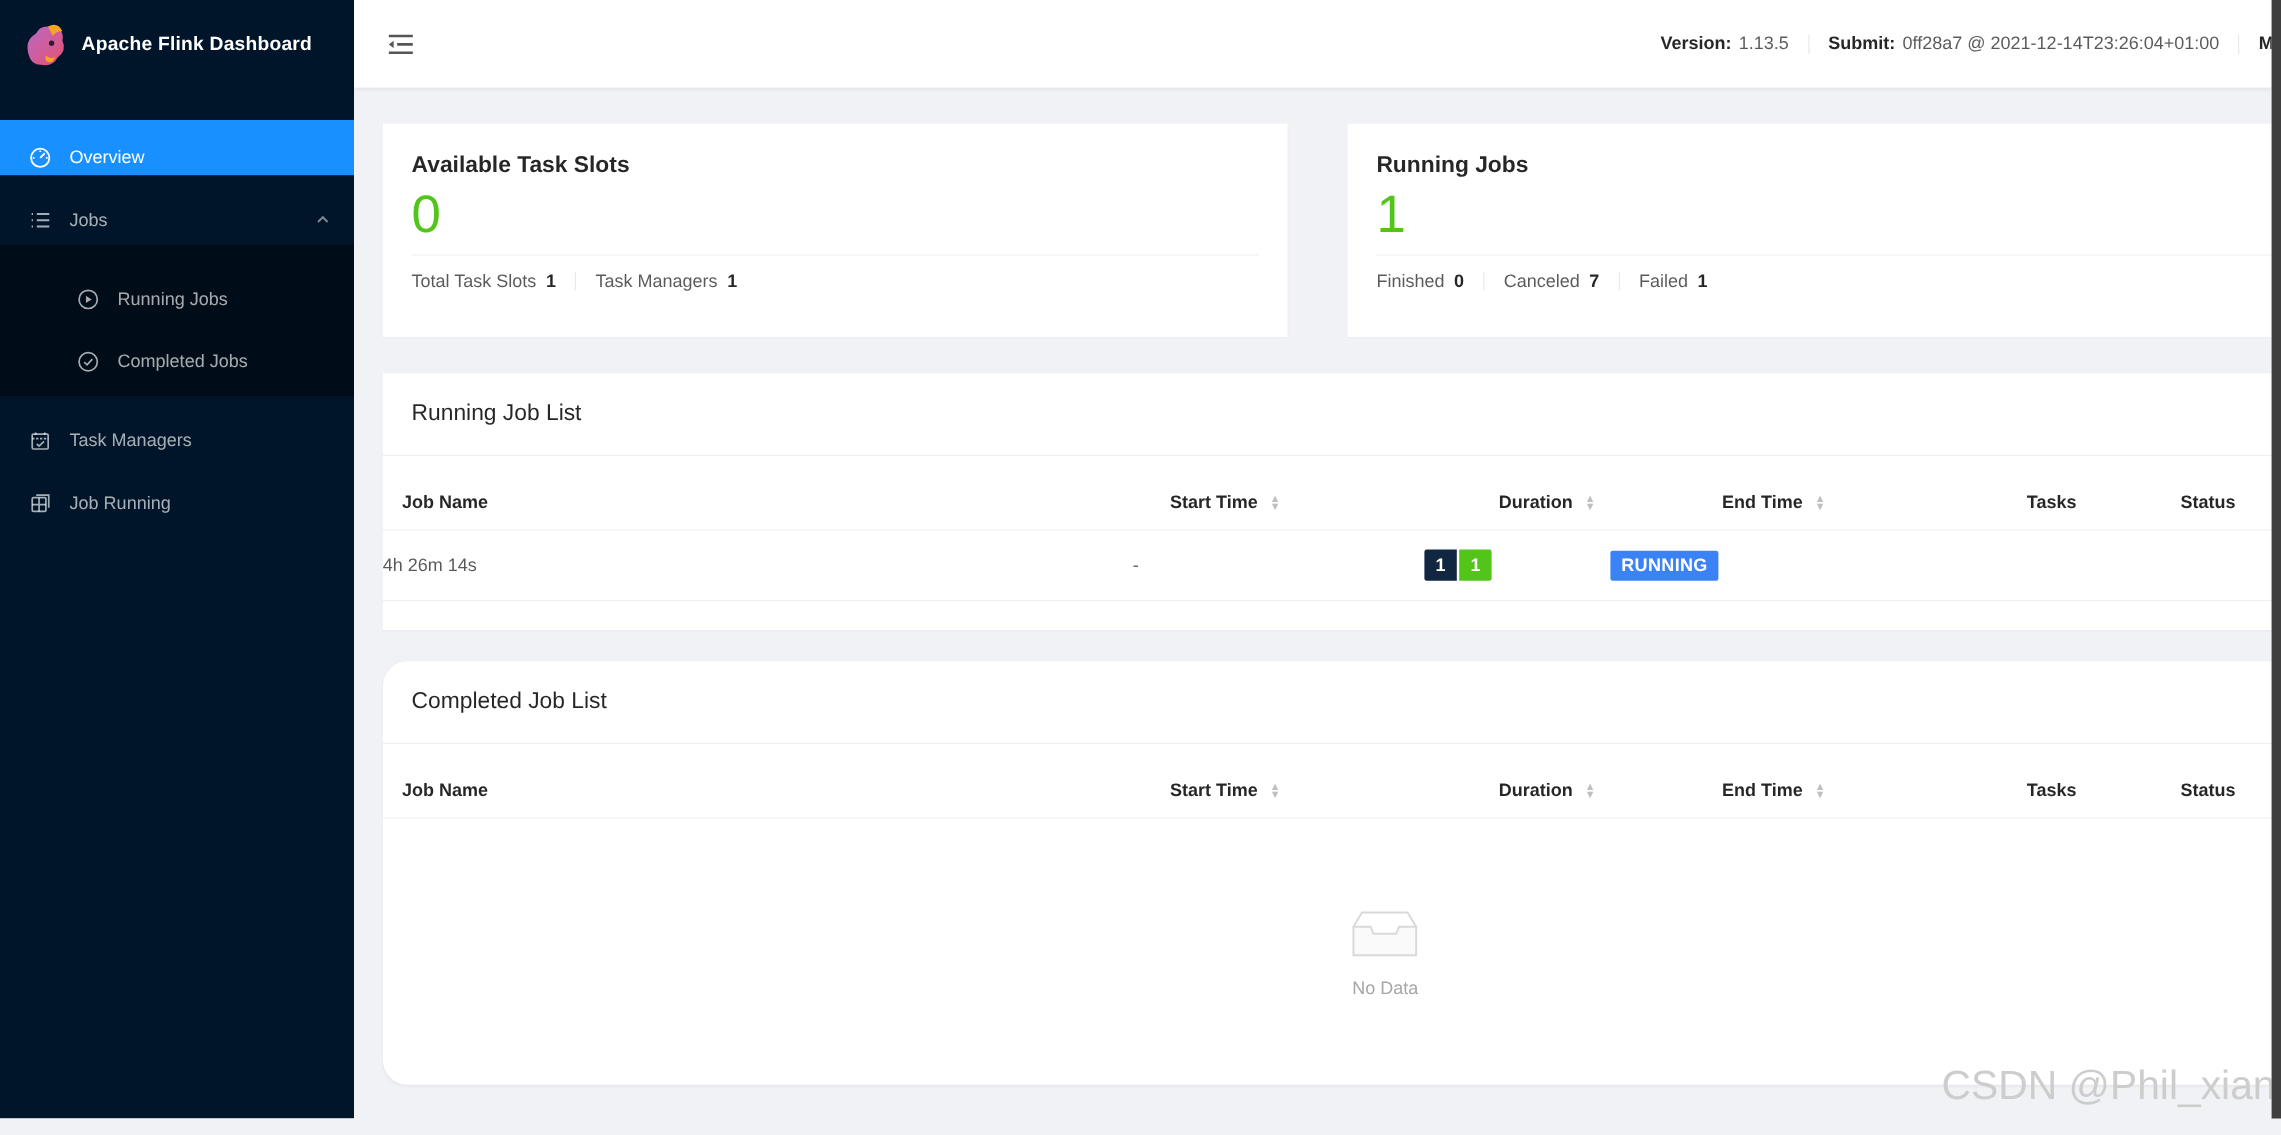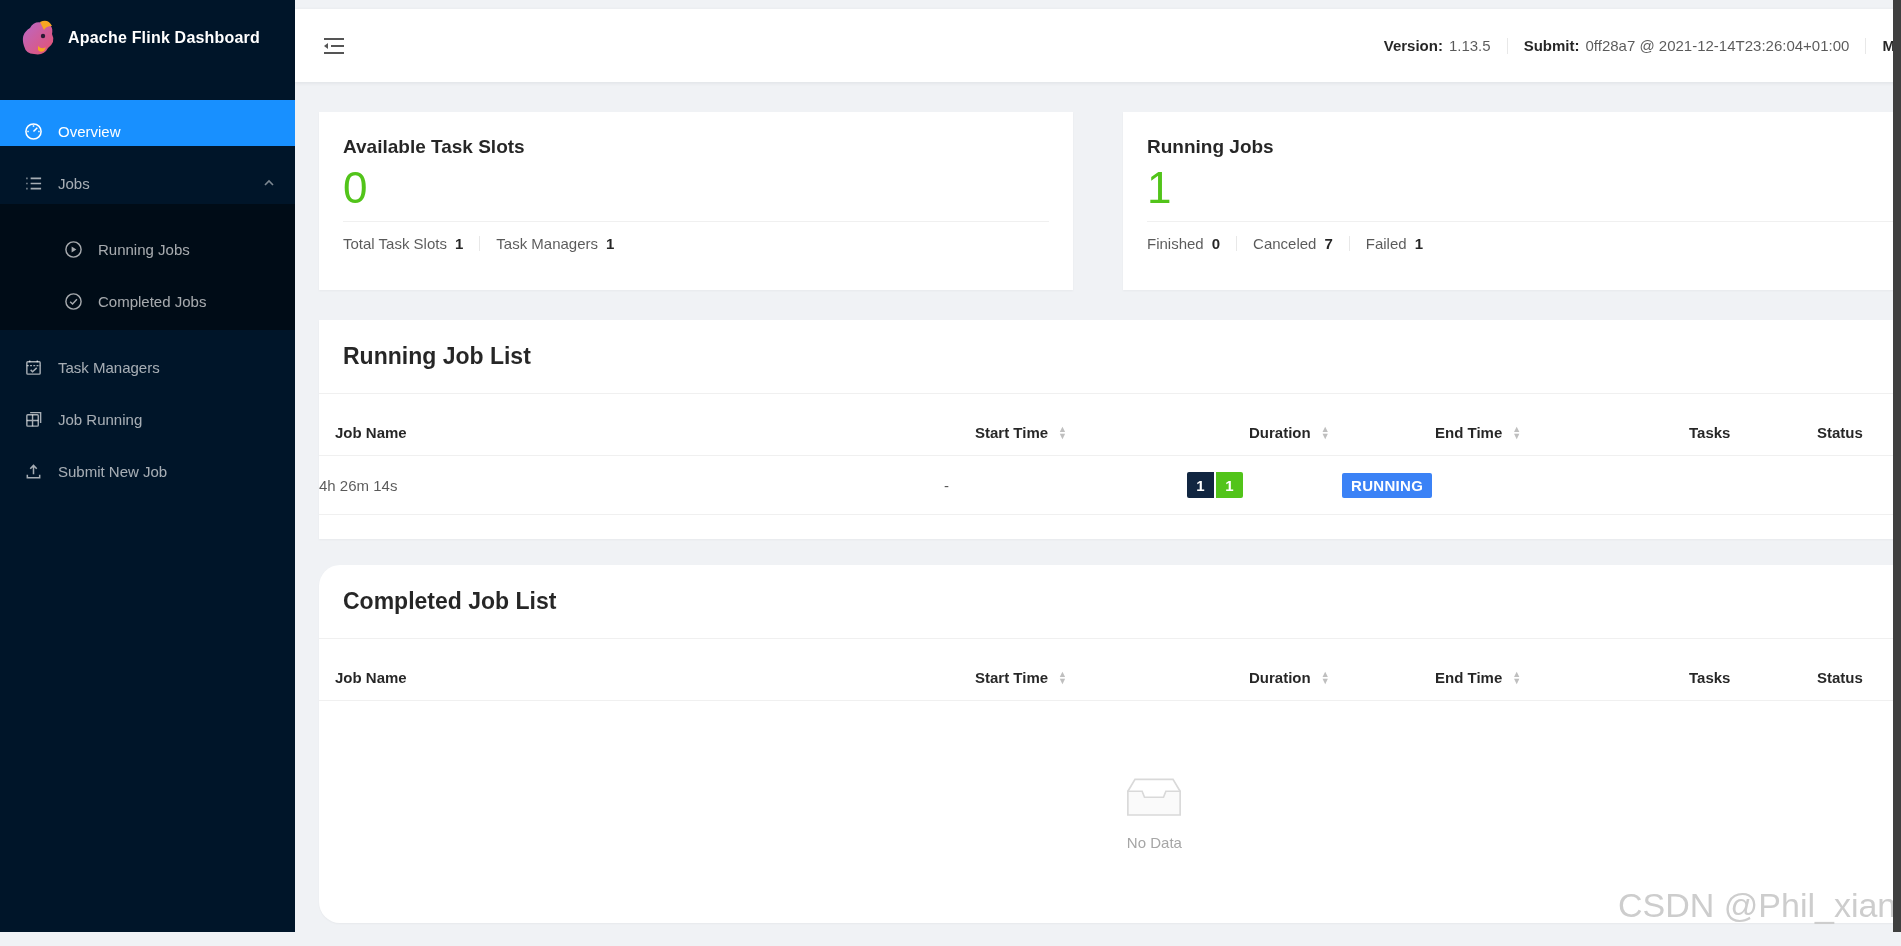--- a/index.html
+++ b/index.html
@@ -1,18 +1,18 @@
 <!DOCTYPE html>
 <html><head>
 <meta charset="utf-8">
 <style>
   * { margin:0; padding:0; box-sizing:border-box; }
   html,body { width:1901px; height:946px; overflow:hidden; }
   body { font-family:"Liberation Sans","DejaVu Sans",sans-serif; background:#f0f2f5; }
-  .app { position:relative; width:1901px; height:932px; display:flex; overflow:hidden;align-items:center; }
+  .app { position:relative; width:1901px; height:932px; display:flex; overflow:hidden; }
 
   
   .sidebar { width:295px; min-width:295px; background:#001529; height:100%; color:rgba(255,255,255,.65); }
   .logo-row { height:76px; display:flex; align-items:center; padding-left:14px; }
   .logo-svg { width:44px; height:44px; }
   .app-title { color:#fff; font-weight:bold; font-size:16px; margin-left:10px; letter-spacing:.2px; }
   .menu { margin-top:24px; }
   .menu-item { height:46px; display:flex; align-items:center; padding:16px 20px 0 24px; gap:15px;
                font-size:15px; cursor:pointer; margin:6px 0; }
   .menu-item.selected { background:#1890ff; color:#fff; margin:0; }
@@ -46,21 +46,21 @@
                 font-family:"Liberation Sans",sans-serif; font-weight:400; }
   .stat-div { border-top:1px solid #f0f0f0; margin-top:9px; }
   .stat-footer { display:flex; align-items:center; font-size:15px; color:rgba(0,0,0,.65); margin-top:13px; }
   .stat-footer b { color:rgba(0,0,0,.85); margin-left:8px; }
   .stat-footer .sep { width:1px; height:15px; background:#e8e8e8; margin:0 16px; }
 
   
   .list-card { background:#fff; margin-top:30px; box-shadow:0 1px 2px rgba(0,0,0,.04); }
   .list-card + .list-card { margin-top:26px;border-radius:21px; }
   .card-head { padding:23px 24px; }
-  .card-title { font-size:23px; font-weight:bold; color:rgba(0,0,0,.85); }
+  .card-title { font-size:19px; font-weight:normal; color:rgba(0,0,0,.85); }
   .card-div { border-top:1px solid #f0f0f0; }
 
   .tbl { width:100%; margin-top:18px; }
   .trow { display:grid; grid-template-columns:625px 243px 155px 223px 97px 1fr; align-items:center; }
   .thead { border-bottom:1px solid #f0f0f0;gap:31px; }
   .thead .tcell { font-size:15px; font-weight:bold; color:rgba(0,0,0,.85); padding:12px 0 14px 0; display:flex; align-items:center; }
   .tcell:first-child { padding-left:16px; }
   .tdata .tcell { font-size:15px; color:rgba(0,0,0,.65); padding:16px 0; }
   .tdata { border-bottom:1px solid #f0f0f0; }
   .sorter { display:inline-flex; flex-direction:column; margin-left:10px; line-height:0; cursor:pointer; }
@@ -158,27 +158,20 @@
 
       <div class="menu-item">
         <svg class="mi" viewBox="0 0 20 20" fill="none" stroke="currentColor" stroke-width="1.5">
           <rect x="3" y="5" width="12" height="12" rx="1"></rect>
             <path d="M3 11 h12 M9 5 v12"></path>
           <path d="M6.5 2.8 h11 v11"></path>
         </svg>
         <span class="grow">Job Running</span>
       </div>
 
-      <div class="menu-item">
-        <svg class="mi" viewBox="0 0 20 20" fill="none" stroke="currentColor" stroke-width="1.6">
-          <path d="M10 13 V4 M6.6 7.2 L10 3.6 L13.4 7.2"></path>
-            <path d="M3.5 13.5 v3 h13 v-3"></path>
-        </svg>
-        <span class="grow">Submit New Job</span>
-      </div>
     </nav>
   </aside>
 
   <div class="main">
 
     <div class="topbar">
       <svg class="fold-btn" viewBox="0 0 26 26" fill="none" stroke="currentColor" stroke-width="2.2">
         <path d="M3 6 H23 M10 13 H23 M3 20 H23"></path>
         <path d="M7 10 L3 13 L7 16 Z" fill="currentColor" stroke="none"></path>
       </svg>

